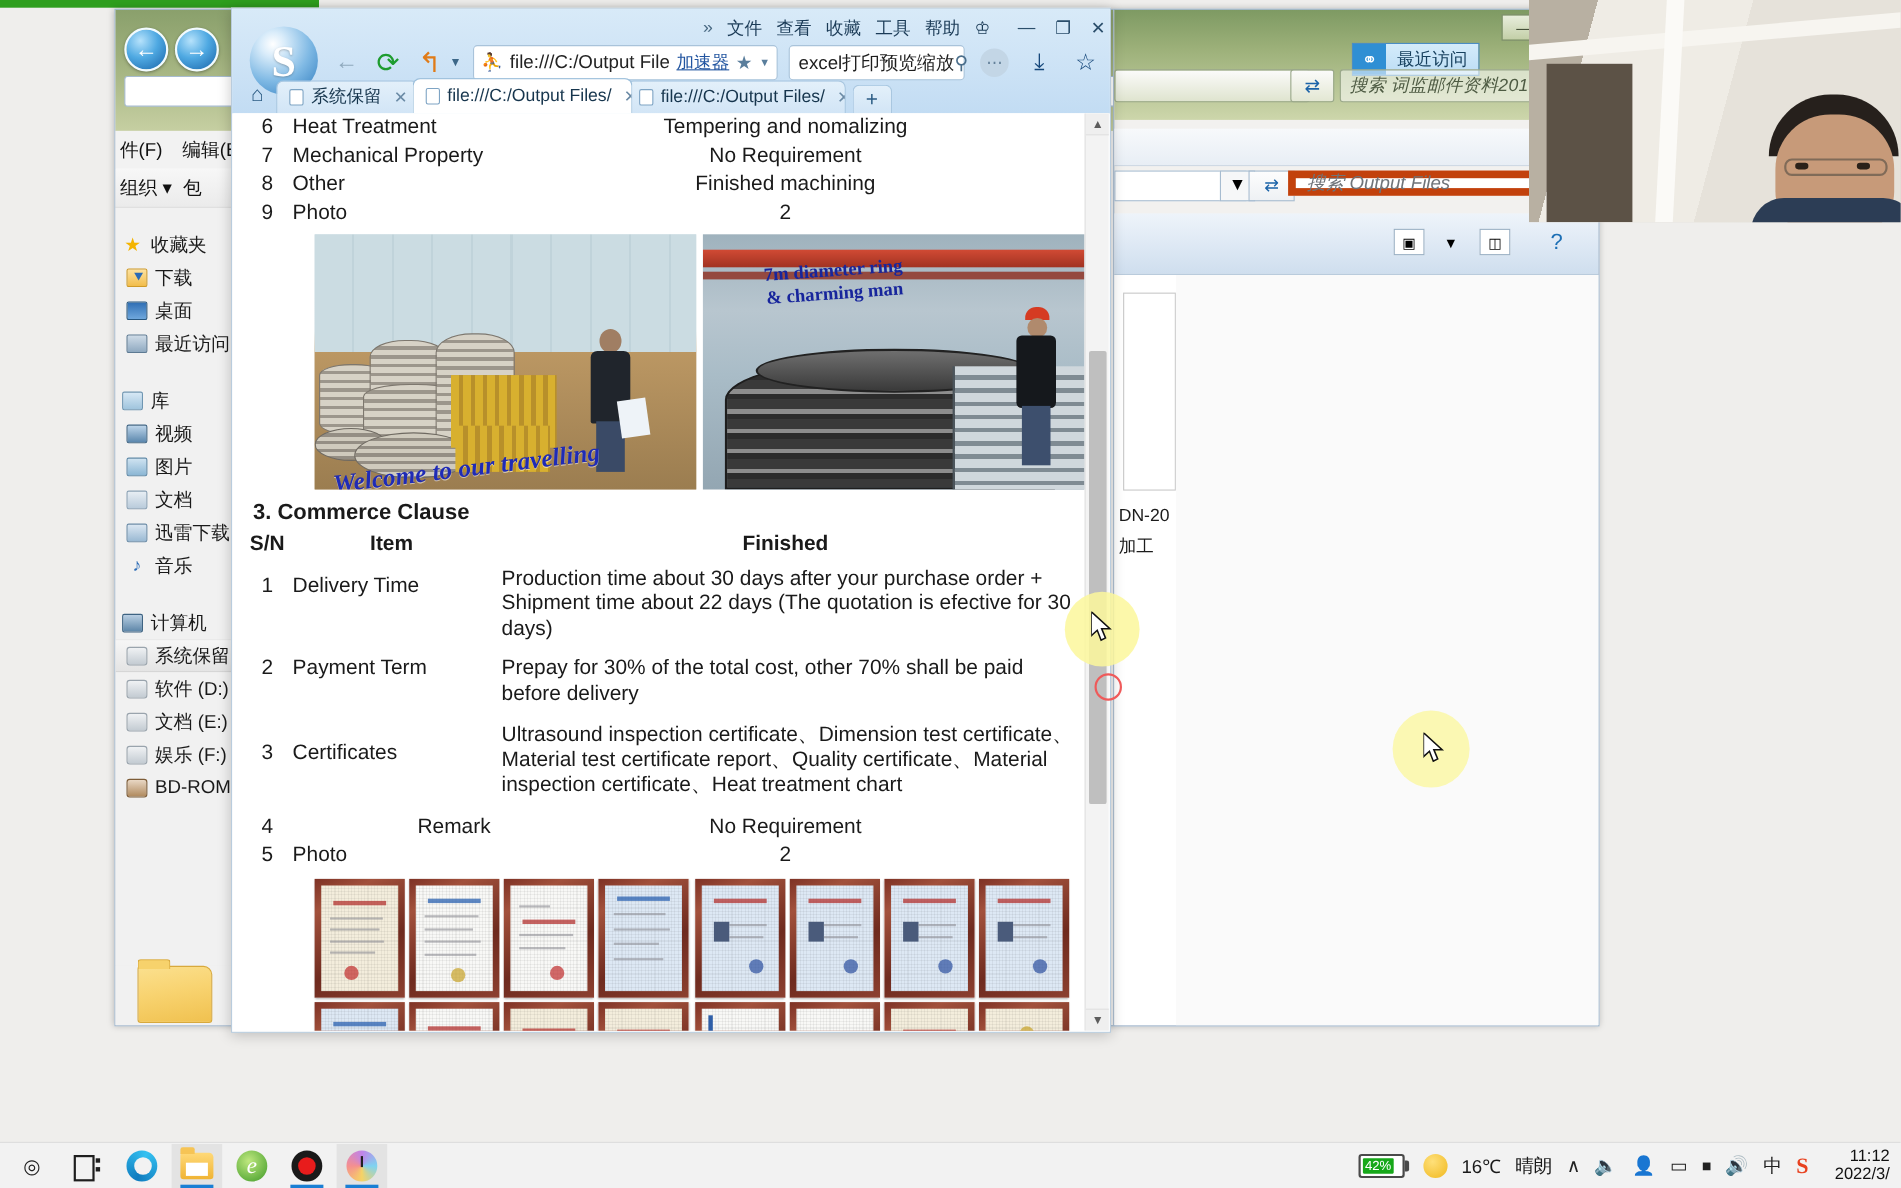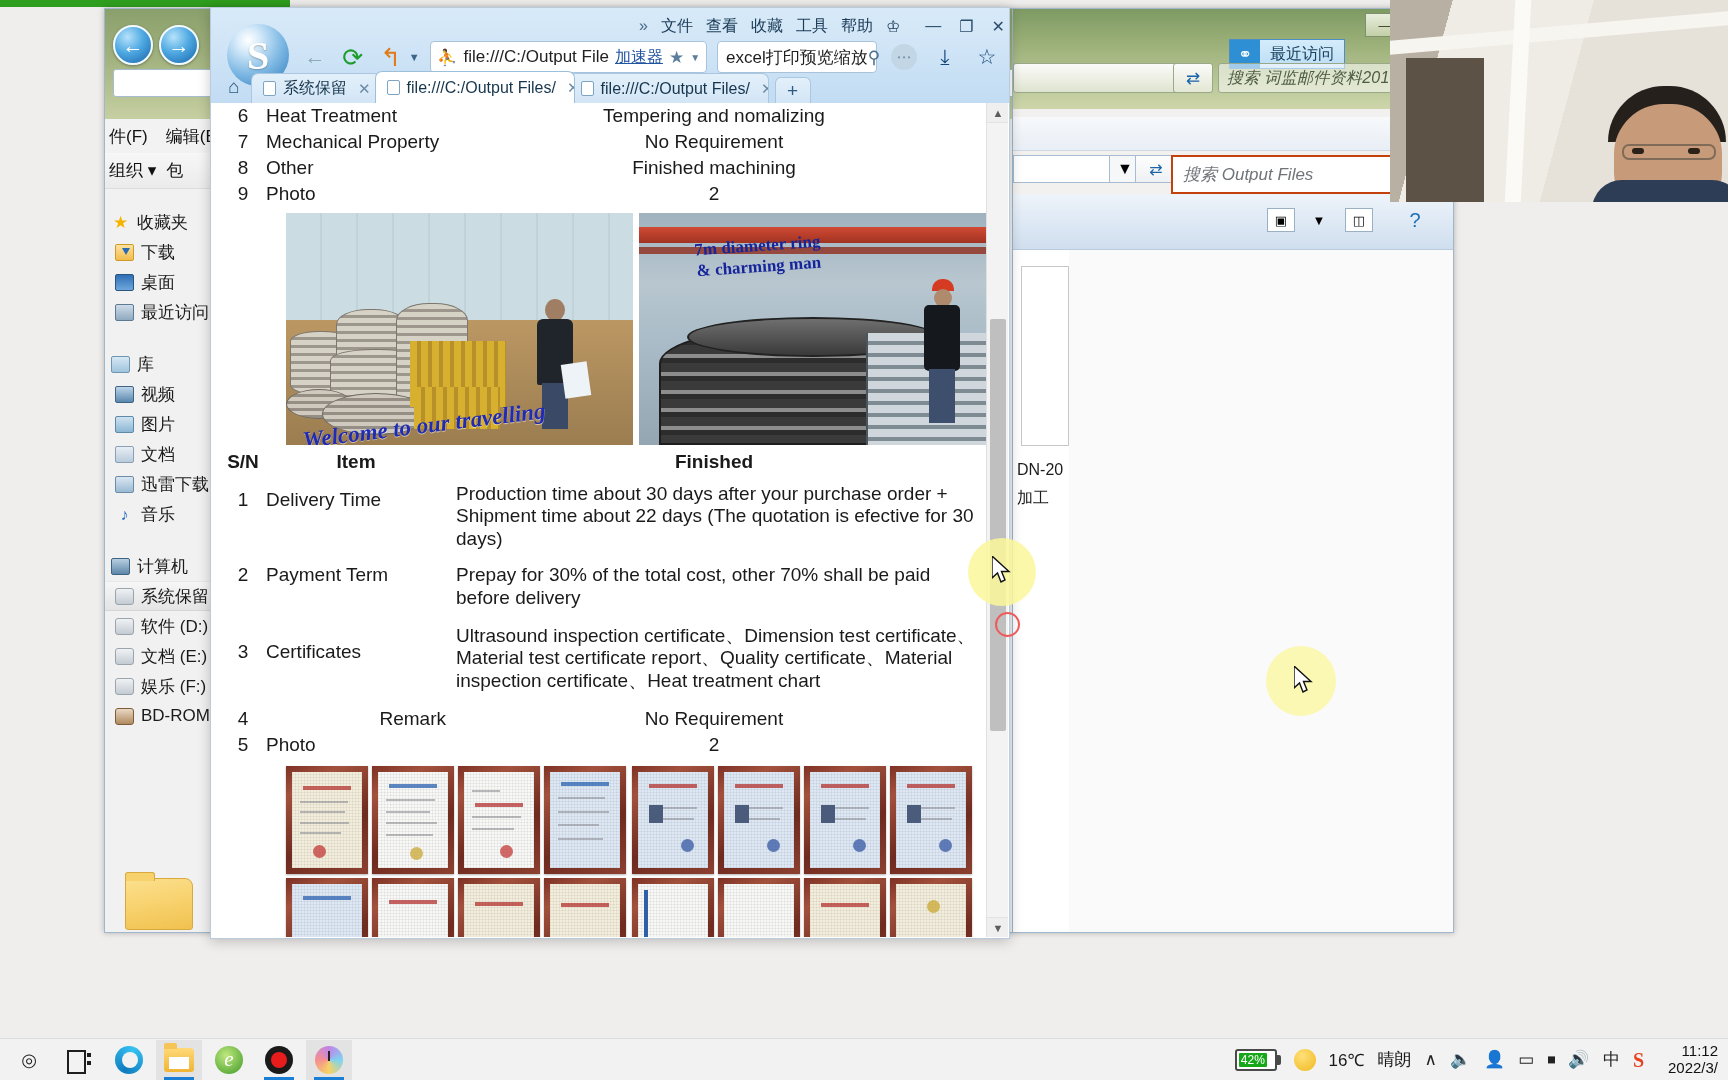--- a/index.html
+++ b/index.html
@@ -74,22 +74,22 @@
   }
   .exp2-toolbar2 { position:absolute; left:0; top:108px; width:100%; height:34px;
     background:linear-gradient(180deg,#f7f9fb,#e8eef5); border-bottom:1px solid #cfd9e4; }
   .exp2-addr2 { position:absolute; left:0px; top:146px; width:120px; height:28px;
     background:#fff; border:1px solid #a7bcd0; }
   .exp2-drop2 { position:absolute; left:96px; top:146px; width:32px; height:28px;
     background:#f6f7f8; border:1px solid #a7bcd0; display:flex;align-items:center;justify-content:center; }
   .exp2-ref2 { position:absolute; left:122px; top:146px; width:42px; height:28px;
     background:linear-gradient(180deg,#fdfdfd,#eef1f4); border:1px solid #a7bcd0;
     display:flex;align-items:center;justify-content:center; color:#1b63a8; font-size:16px;}
-  .exp2-search2 { position:absolute; left:158px; top:146px; right:20px; height:39px;
-    background:#fff; border:2px solid #c2410c; display:flex; align-items:center; padding-left:10px;
+  .exp2-search2 { position:absolute; left:158px; top:146px; right:20px; height:23px;
+    background:#fff; border:7px solid #c2410c; display:flex; align-items:center; padding-left:10px;
     font-style:italic; color:#6f7479; font-size:17px; }
 
   .exp2-ribbon { position:absolute; left:0; top:185px; width:100%; height:56px;
     background:linear-gradient(180deg,#eef4fa 0%, #dde8f4 55%, #cfdeee 100%);
     border-bottom:1px solid #b9cbdc; }
   .exp2-ribbon .r-ico {
     position:absolute; top:14px; width:28px; height:24px;
     border:1px solid #9ab0c4; background:#fff; display:flex;align-items:center;justify-content:center;
     font-size:13px;
   }
@@ -615,20 +615,21 @@
             <div class="man2">
               <div class="hat"></div>
               <div class="head"></div>
               <div class="body"></div>
               <div class="legs"></div>
             </div>
             <div class="wm2">7m diameter ring<br>&amp; charming man</div>
           </div>
         </div>
 
+        <div class="sect-title">3. Commerce Clause</div>
 
         <table class="spec">
           <tbody>
               <tr class="hdr-row">
             <td class="sn">S/N</td>
             <td class="item" style="text-align:center;">Item</td>
             <td class="content">Finished</td>
           </tr>
           <tr>
             <td class="sn" style="padding-top:14px;">1</td>

